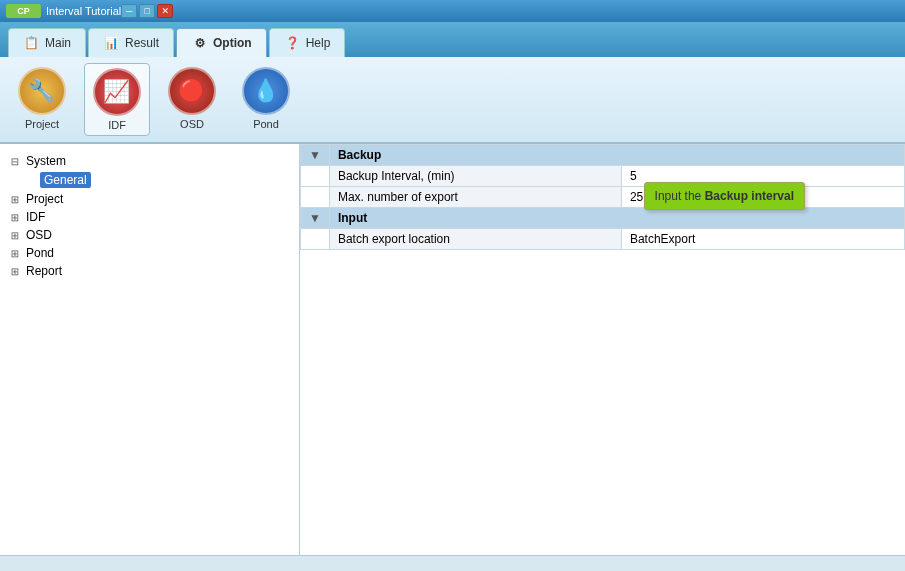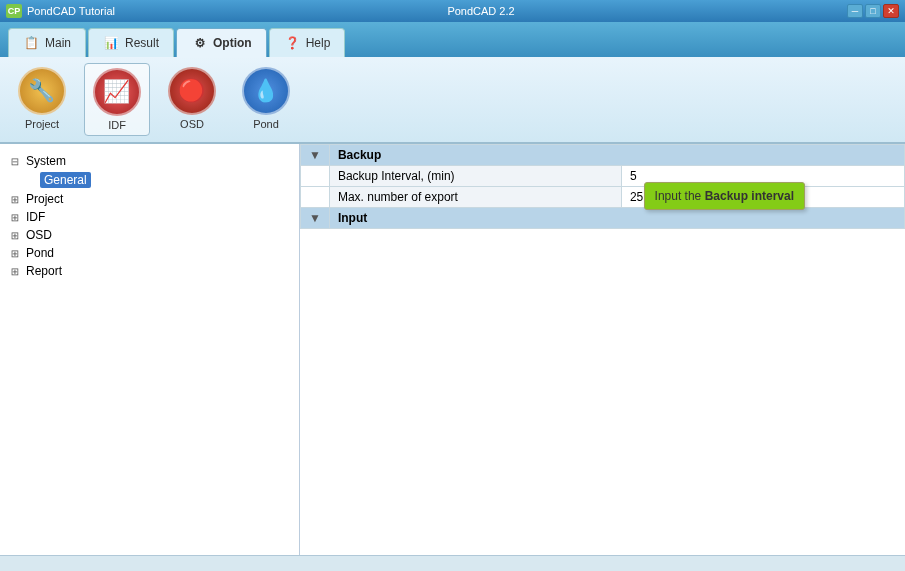--- a/index.html
+++ b/index.html
@@ -16,21 +16,21 @@
     .title-bar {
       background: linear-gradient(to bottom, #4a9fd4, #2c7ab5);
       height: 22px;
       display: flex;
       align-items: center;
       padding: 0 6px;
       color: white;
       font-size: 11px;
     }
     .title-bar-icon {
-      width: 16px;
+      width: 35px;
       height: 14px;
       background: #7dc74a;
       border-radius: 2px;
       margin-right: 5px;
       display: flex;
       align-items: center;
       justify-content: center;
       font-size: 9px;
       font-weight: bold;
       color: white;
@@ -232,22 +232,21 @@
       border-top: 1px solid #b0c8d8;
     }
   </style>
 </head>
 <body>
 
 <div class="title-bar">
   <div class="title-bar-icon">
     <span>CP</span>
   </div>
-  <span>PondCAD Tutorial</span>
-  <span class="title-bar-title">PondCAD 2.2</span>
+  <span>Interval Tutorial</span>
   <div class="title-bar-controls">
     <div class="title-bar-btn">─</div>
     <div class="title-bar-btn">□</div>
     <div class="title-bar-btn close">✕</div>
   </div>
 </div>
 
 <div class="main-window">
 
   <div class="top-area">
@@ -337,20 +336,25 @@
             </tr>
             <tr>
               <td style="width: 20px;"></td>
               <td class="prop-name">Max. number of export</td>
               <td class="prop-value">25</td>
             </tr>
             <tr>
               <td class="section-header section-collapse">▼</td>
               <td class="section-header" colspan="2">Input</td>
             </tr>
+            <tr>
+              <td style="width: 20px;"></td>
+              <td class="prop-name">Batch export location</td>
+              <td class="prop-value">BatchExport</td>
+            </tr>
           </tbody>
       </table>
 
       <div class="tooltip-box">
         <span>Input the </span><span class="tooltip-bold">Backup interval</span>
       </div>
     </div>
   </div>
   <div class="bottom-bar"></div>
 </div>

